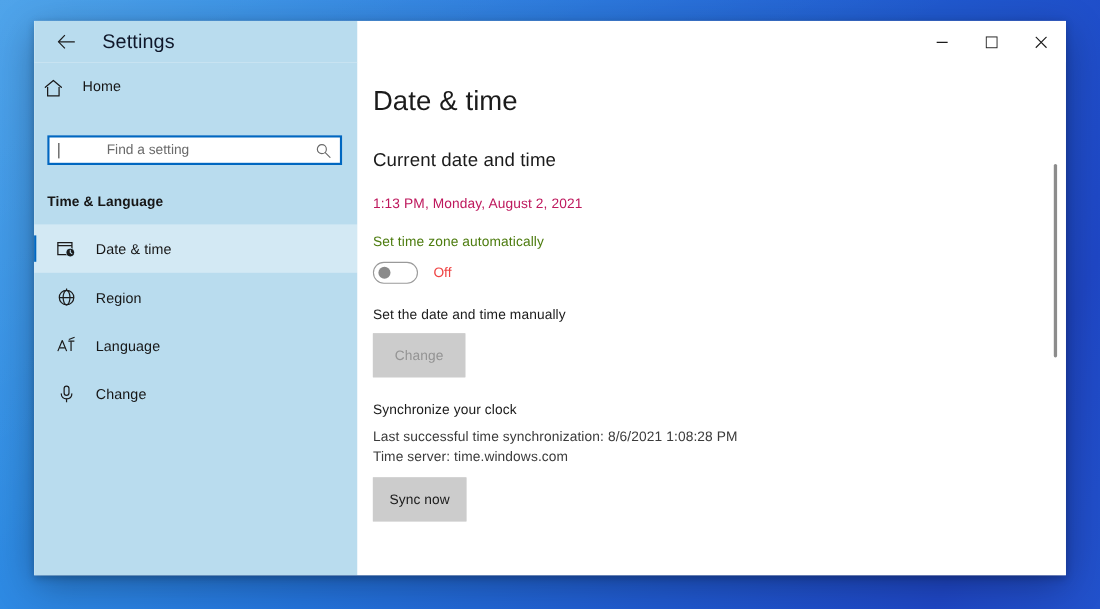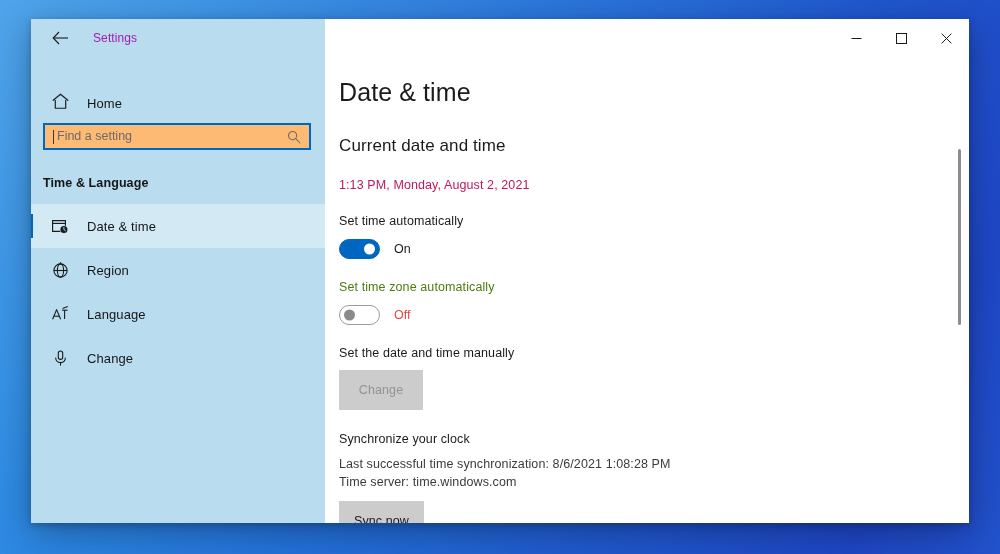--- a/index.html
+++ b/index.html
@@ -69,22 +69,22 @@
   .back-btn {
     width: 34px;
     height: 30px;
     display: flex;
     align-items: center;
     justify-content: center;
     cursor: default;
   }
   .back-btn svg { display: block; }
   .title-text {
-    font-size: 12px;
-    color: #a21caf;
+    font-size: 18px;
+    color: #0f172a;
     margin-left: 16px;
     letter-spacing: 0.1px;
   }
   .titlebar-right {
     flex: 1;
     background: #ffffff;
     display: flex;
     justify-content: flex-end;
     align-items: stretch;
   }
@@ -101,48 +101,48 @@
   .sidebar {
     width: 294px;
     background: #b9dcee;
     flex: none;
     position: relative;
     padding-top: 14px;
   }
 
   .home-row {
     display: flex;
-    align-items: flex-end;
+    align-items: flex-start;
     height: 40px;
-    padding-left: 12px;
     cursor: default;
   }
   .nav-icon {
     width: 34px;
     min-width: 34px;
     display: flex;
     align-items: center;
     justify-content: center;
   }
   .nav-label {
     font-size: 13px;
     color: #161616;
     margin-left: 10px;
     letter-spacing: 0.1px;
   }
 
   .search-wrap {
     margin: 12px 14px 0 12px;
     height: 27px;
-    background: #fdba74;
+    background: #ffffff;
     border: 2px solid #0067c0;
     display: flex;
     align-items: center;
     padding: 0 6px 0 8px;
     position: relative;
+    gap: 40px;
   }
   .search-caret {
     width: 1px;
     height: 14px;
     background: #3a3a3a;
     margin-right: 3px;
   }
   .search-placeholder {
     flex: 1;
     font-size: 12.5px;
@@ -454,29 +454,20 @@
 
     <div class="content">
       <div class="content-inner">
 
         <div class="page-title">Date &amp; time</div>
 
         <div class="section-head">Current date and time</div>
 
         <div class="current-time">1:13 PM, Monday, August 2, 2021</div>
 
-        <div class="block">
-          <div class="field-label">Set time automatically</div>
-          <div class="toggle-row">
-            <div class="switch on">
-              <span class="knob"></span>
-            </div>
-            <div class="toggle-state">On</div>
-          </div>
-        </div>
 
         <div class="block tight">
           <div class="field-label disabled">Set time zone automatically</div>
           <div class="toggle-row">
             <div class="switch off">
               <span class="knob"></span>
             </div>
             <div class="toggle-state disabled">Off</div>
           </div>
         </div>

